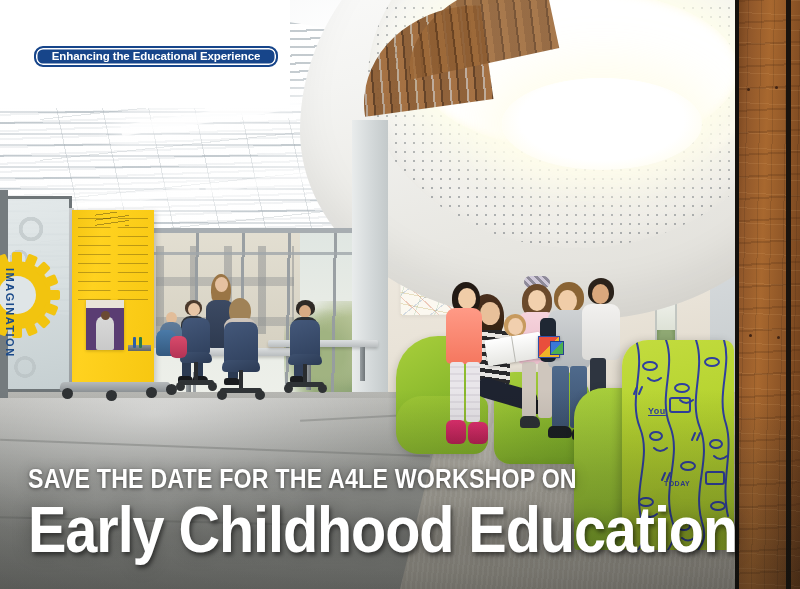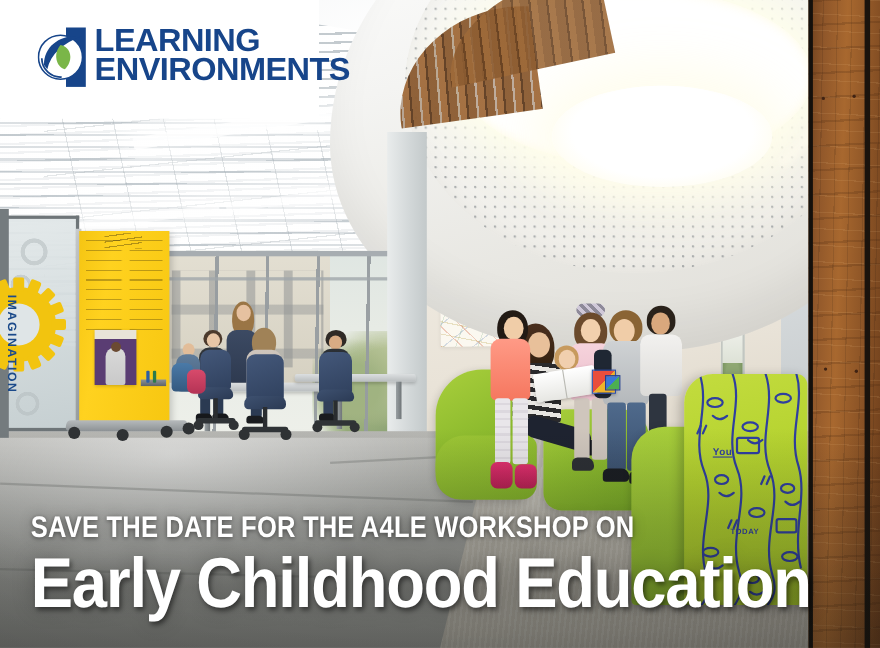--- a/index.html
+++ b/index.html
@@ -789,35 +789,21 @@
     </div>
     <div class="woodSeam ws1"></div>
     <div class="woodSeam ws2"></div>
 
     <div class="scrim"></div>
     <div class="vignette"></div>
   </div>
 
   <div class="logoPanel">
     <div class="logoInner">
-      <div class="logoRow">
-        <div class="logoMark">
-          <svg width="46" height="62" viewBox="0 0 46 62" aria-hidden="true">
-            <rect x="26" y="2" width="18" height="54" fill="#17458a"></rect>
-            <circle cx="21" cy="29" r="20" fill="#ffffff" stroke="#17458a" stroke-width="1.4"></circle>
-            <path d="M6 36 C6 18, 22 8, 40 10 C24 16, 12 26, 9 40 Z" fill="#17458a"></path>
-            <path d="M21 18 C31 20, 33 32, 25 40 C17 38, 14 26, 21 18 Z" fill="#7ab648"></path>
-            <path d="M4 30 A17 17 0 0 0 22 47" fill="none" stroke="#17458a" stroke-width="1.6"></path>
-          </svg>
-        </div>
-        <div class="logoWords">
-          <div class="lw1">LEARNING</div>
-          <div class="lw2">ENVIRONMENTS</div>
-        </div>
-      </div>
+      <div class="tagline">Enhancing the Educational Experience</div>
     </div>
   </div>
 
   <div class="headline">
     <div class="kicker">SAVE THE DATE FOR THE A4LE WORKSHOP ON</div>
     <div class="title">Early Childhood Education</div>
   </div>
 
 </div>
 

